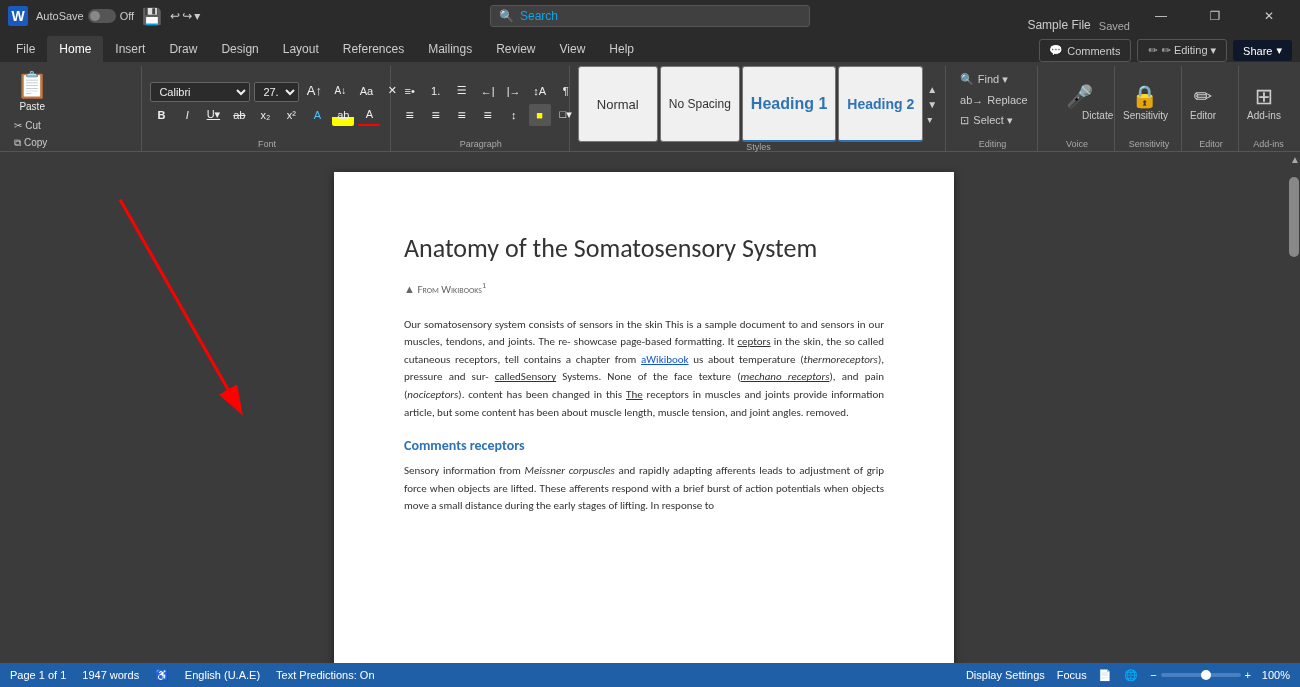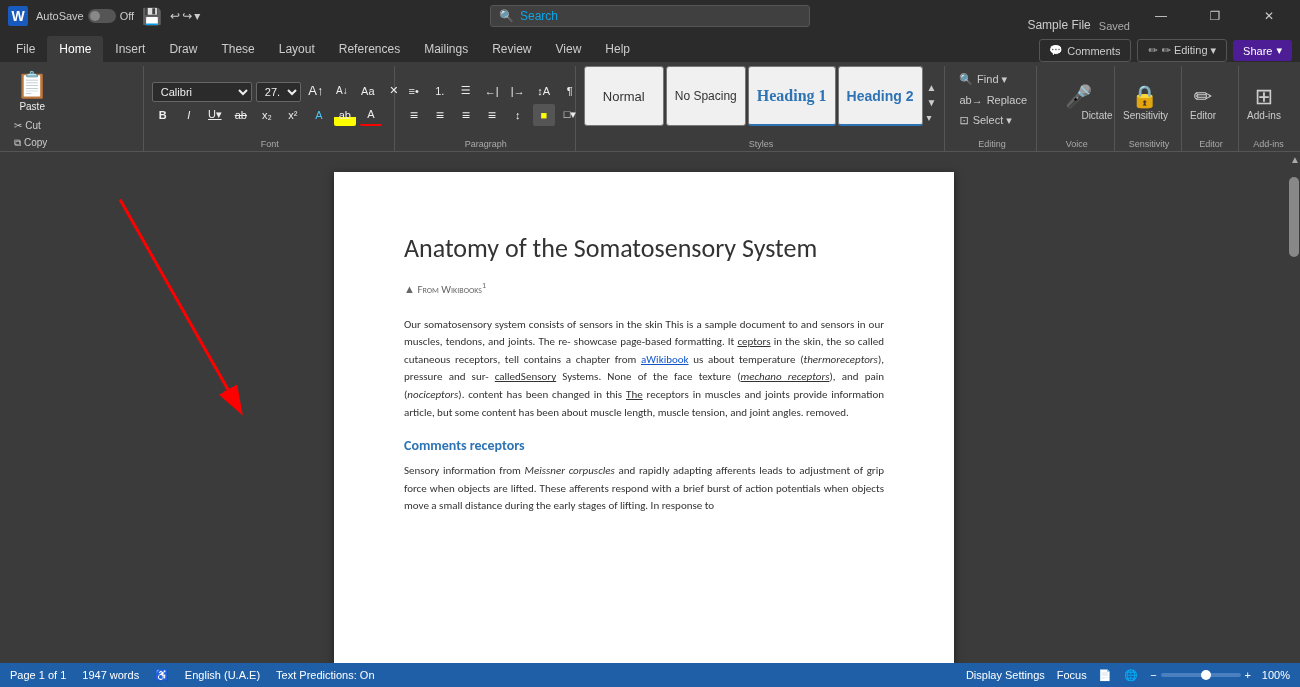--- a/index.html
+++ b/index.html
@@ -60,21 +60,21 @@
     .ribbon-tab.active { background: #3c3c3c; color: white; }
     .comments-btn, .share-btn, .editing-btn {
       padding: 4px 10px;
       border-radius: 3px;
       font-size: 11px;
       cursor: pointer;
       display: flex; align-items: center; gap: 4px;
     }
     .comments-btn { background: transparent; color: #ccc; border: 1px solid #555; }
     .editing-btn { background: transparent; color: #ccc; border: 1px solid #555; }
-    .share-btn { background: #4c1d95; color: white; border: none; }
+    .share-btn { background: #0f172a; color: white; border: none; }
 
     
     .ribbon {
       background: #3c3c3c;
       height: 90px;
       display: flex;
       align-items: stretch;
       padding: 4px 4px 0 4px;
       border-bottom: 1px solid #555;
       gap: 2px;
@@ -122,28 +122,28 @@
       width: 22px; height: 22px; display: flex; align-items: center; justify-content: center;
       cursor: pointer; border-radius: 2px; color: #eee; font-size: 11px;
     }
     .icon-btn.bold { font-weight: bold; }
     .icon-btn.italic { font-style: italic; }
     .icon-btn.underline { text-decoration: underline; }
     .styles-carousel {
       display: flex; gap: 2px; align-items: stretch; overflow: hidden;
     }
     .style-item {
-      min-width: 80px; height: 60px; border: 1px solid #777;
+      min-width: 80px; height: 76px; border: 1px solid #777;
       display: flex; align-items: center; justify-content: center;
       cursor: pointer; background: #f0f0f0; color: #333;
       border-radius: 3px; font-size: 13px; padding: 4px 8px;
     }
     .style-item.normal { font-size: 13px; }
     .style-item.no-spacing { font-size: 12px; }
-    .style-item.heading1 { font-size: 16px; font-weight: bold; border-bottom: 2px solid #2e74b5; color: #2e74b5; font-family: Liberation Serif, serif; }
+    .style-item.heading1 { font-size: 16px; font-weight: bold; border-bottom: 2px solid #2e74b5; color: #2e74b5; }
     .style-item.heading2 { font-size: 14px; font-weight: bold; color: #2e74b5; border-bottom: 2px solid #2e74b5; }
     .styles-scroll { display: flex; flex-direction: column; justify-content: center; }
     .scroll-arrow { cursor: pointer; color: #ccc; font-size: 10px; padding: 2px; }
     .editing-btn-item {
       display: flex; align-items: center; gap: 4px; padding: 3px 6px;
       cursor: pointer; color: #ccc; font-size: 11px; border-radius: 2px;
       white-space: nowrap;
     }
     .page {
       background: white;
@@ -295,21 +295,21 @@
       <div class="win-btn">❐</div>
       <div class="win-btn close">✕</div>
     </div>
   </div>
 
   <div class="ribbon-tabs">
     <div class="ribbon-tab">File</div>
     <div class="ribbon-tab active">Home</div>
     <div class="ribbon-tab">Insert</div>
     <div class="ribbon-tab">Draw</div>
-    <div class="ribbon-tab">These</div>
+    <div class="ribbon-tab">Design</div>
     <div class="ribbon-tab">Layout</div>
     <div class="ribbon-tab">References</div>
     <div class="ribbon-tab">Mailings</div>
     <div class="ribbon-tab">Review</div>
     <div class="ribbon-tab">View</div>
     <div class="ribbon-tab">Help</div>
     <div style="margin-left:auto; display:flex; align-items:center; gap:6px; padding-right:4px;">
       <div class="comments-btn">
         <span>💬</span>
 

